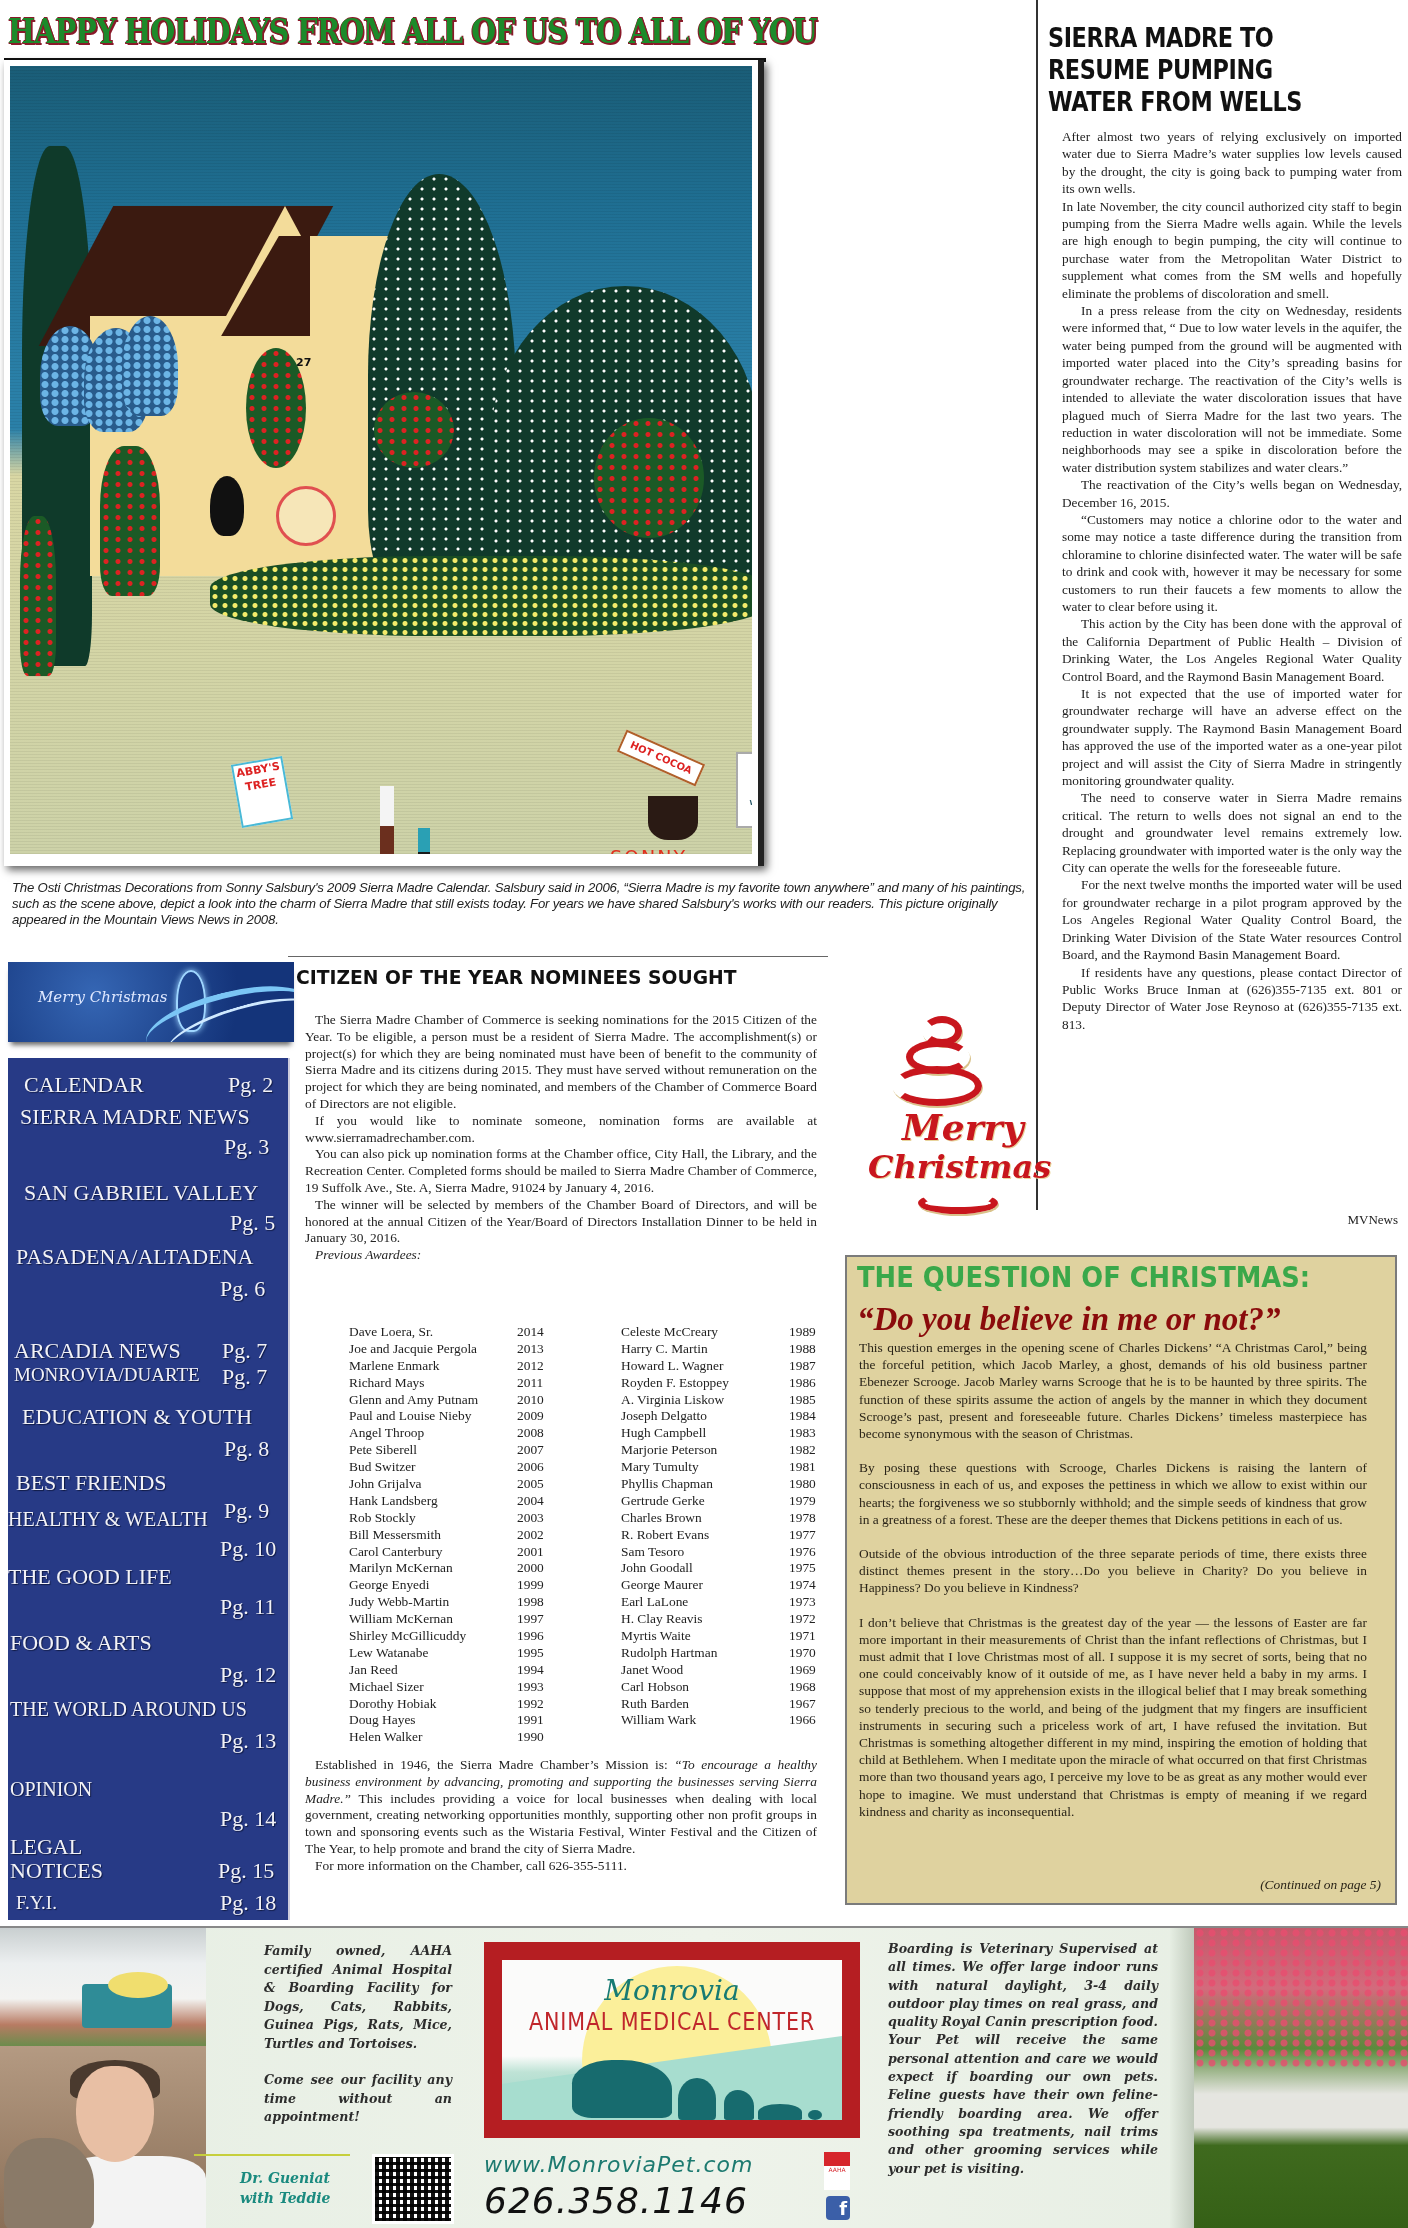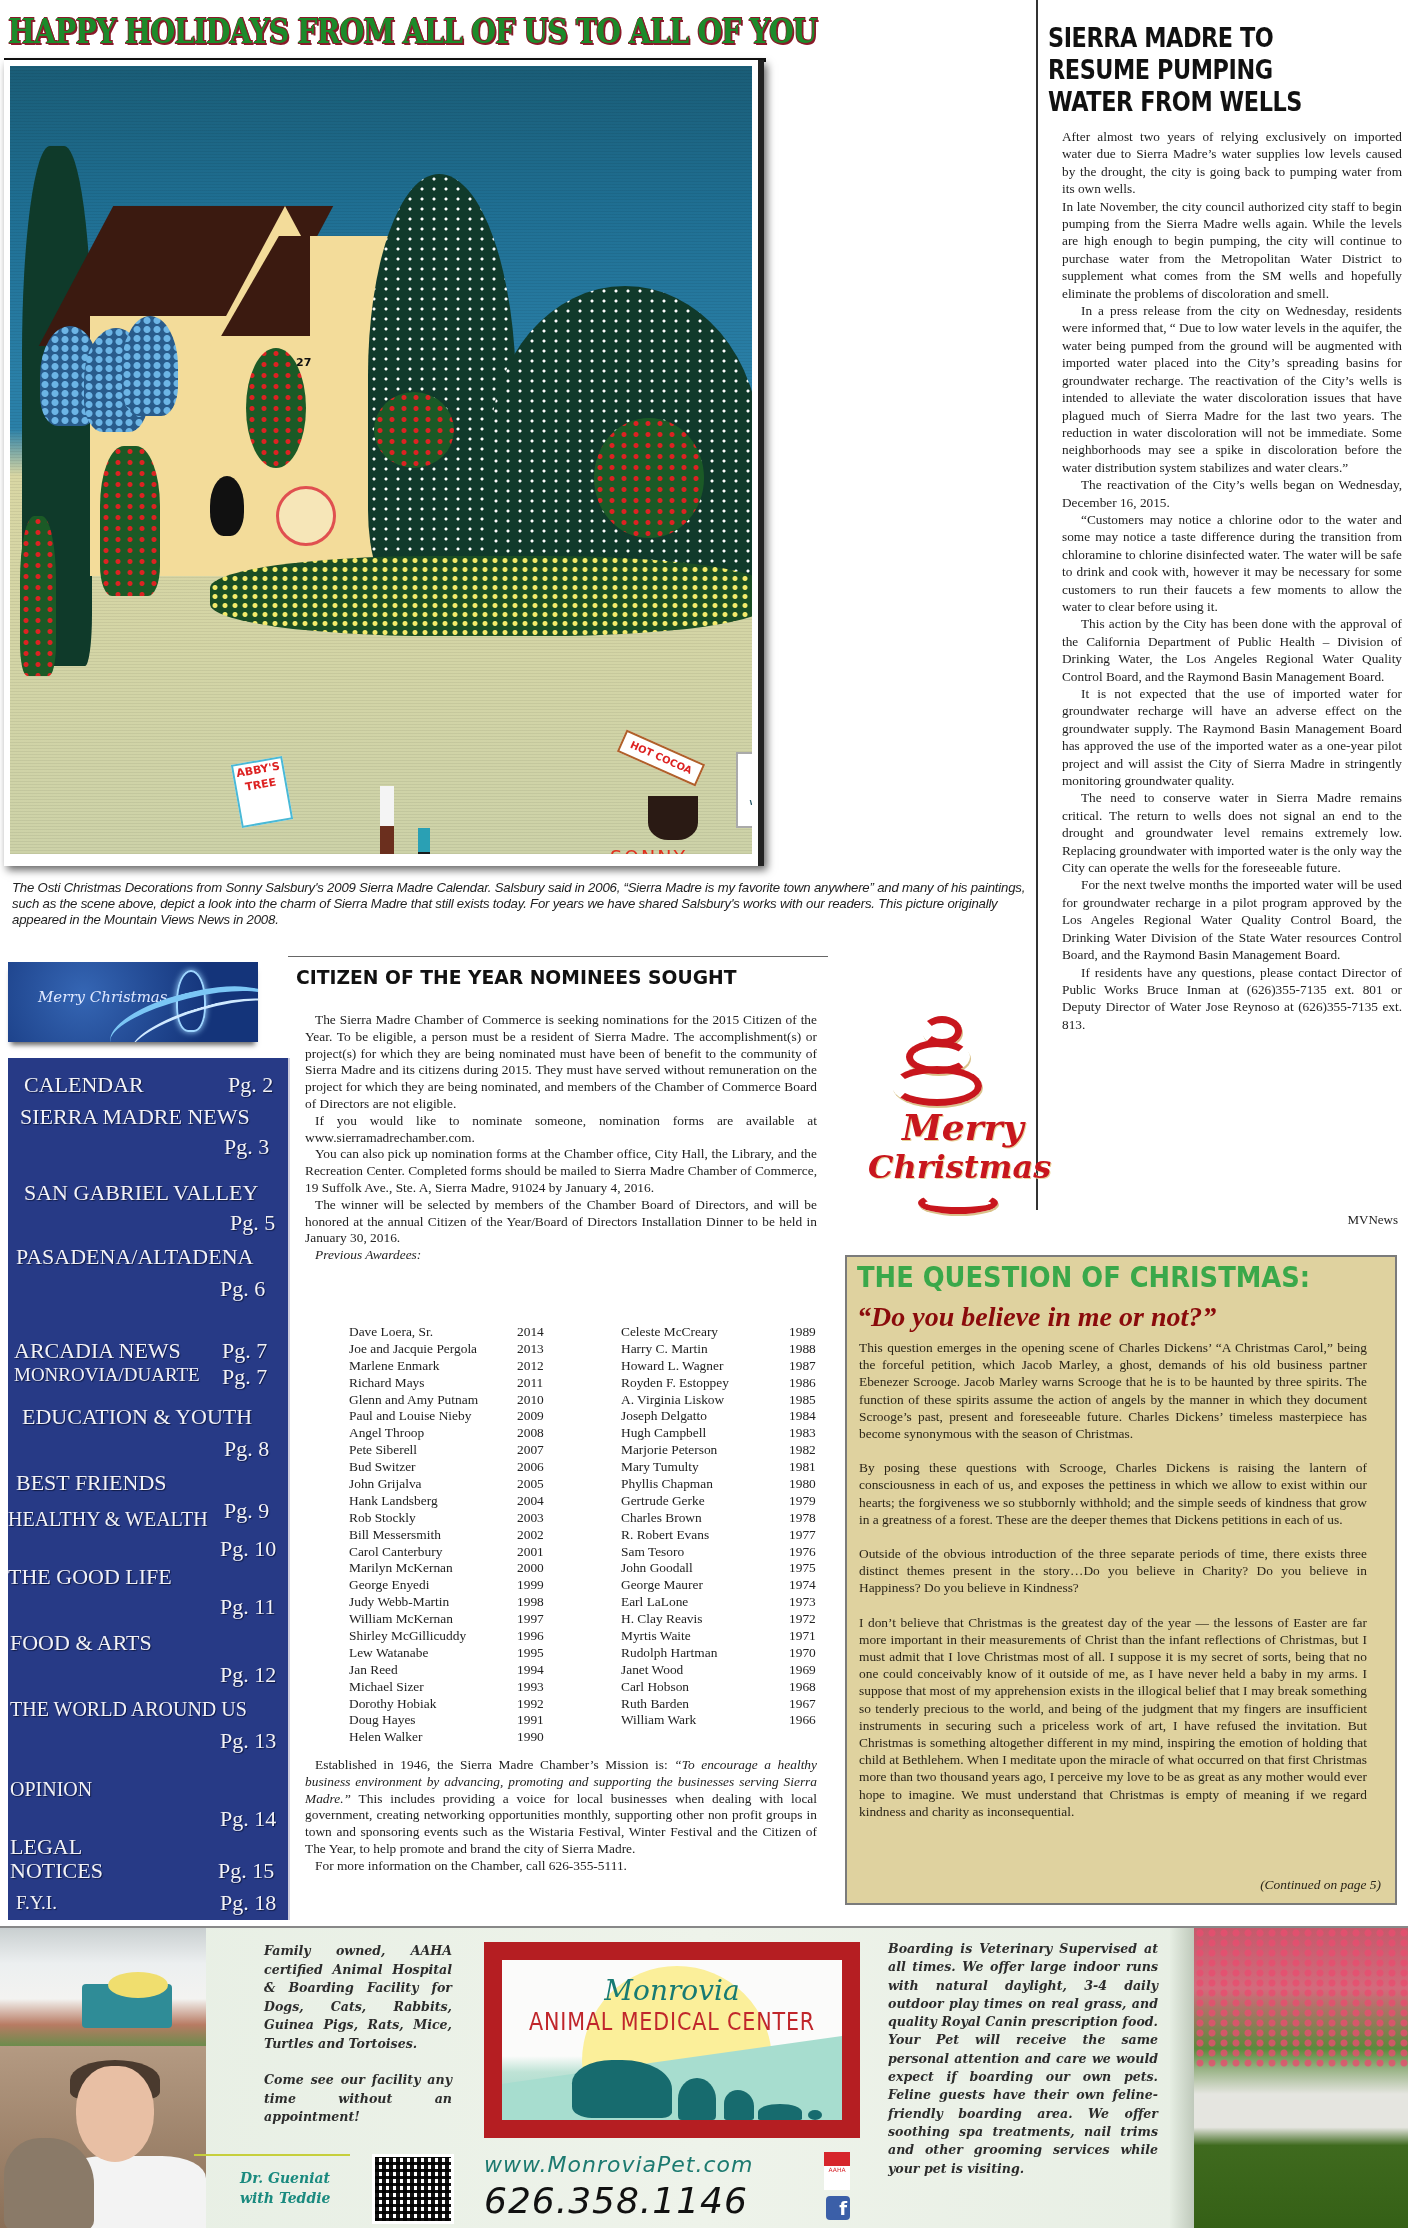--- a/index.html
+++ b/index.html
@@ -75,21 +75,21 @@
   .water-body {
     position: absolute; left: 1062px; top: 128px; width: 340px;
     font-size: 13.3px; line-height: 17.4px; text-align: justify; color: #222;
   }
   .water-body p { margin: 0; }
   .water-body p.indent { text-indent: 19px; }
   .water-sig { position: absolute; right: 10px; top: 1212px; font-size: 13px; color: #222; }
 
   
   .xmas-banner {
-    position: absolute; left: 8px; top: 962px; width: 250px; height: 80px;
+    position: absolute; left: 8px; top: 962px; width: 286px; height: 80px;
     background: radial-gradient(circle at 30% 40%, #3566b4, #14347a 70%);
     box-shadow: 0 6px 5px -3px rgba(0,0,0,0.6); overflow: hidden;
   }
   .xmas-banner-text {
     position: absolute; left: 30px; top: 26px; font-family: "DejaVu Serif", serif;
     font-style: italic; font-size: 15px; color: #dfe8ff;
   }
   .xmas-wave {
     position: absolute; right: -20px; top: 30px; width: 170px; height: 60px;
     border-radius: 50%; border-top: 6px solid #7bc6f5; transform: rotate(-14deg);
@@ -154,21 +154,21 @@
   .qoc-box {
     position: absolute; left: 845px; top: 1255px; width: 552px; height: 650px;
     background: #dfd29f; border: 2px solid #7b7b7b;
   }
   .qoc-title {
     position: absolute; left: 10px; top: 4px; font-family: "DejaVu Sans", sans-serif; font-weight: bold;
     font-size: 28px; color: #3aa84a; white-space: nowrap; transform: scaleX(0.92); transform-origin: left top;
   }
   .qoc-sub {
     position: absolute; left: 10px; top: 44px; font-family: "Liberation Serif", serif;
-    font-style: italic; font-weight: bold; font-size: 28px; color: #8a0b0b; white-space: nowrap;
+    font-style: italic; font-weight: bold; font-size: 33px; color: #8a0b0b; white-space: nowrap;
   }
   .qoc-body {
     position: absolute; left: 12px; top: 82px; width: 508px;
     font-size: 13.4px; line-height: 17.2px; text-align: justify; color: #2a2418;
   }
   .qoc-body p { margin-bottom: 17px; }
   .qoc-cont { position: absolute; right: 14px; bottom: 10px; font-style: italic; font-size: 13.4px; color: #2a2418; }
 
   
   .ad {

